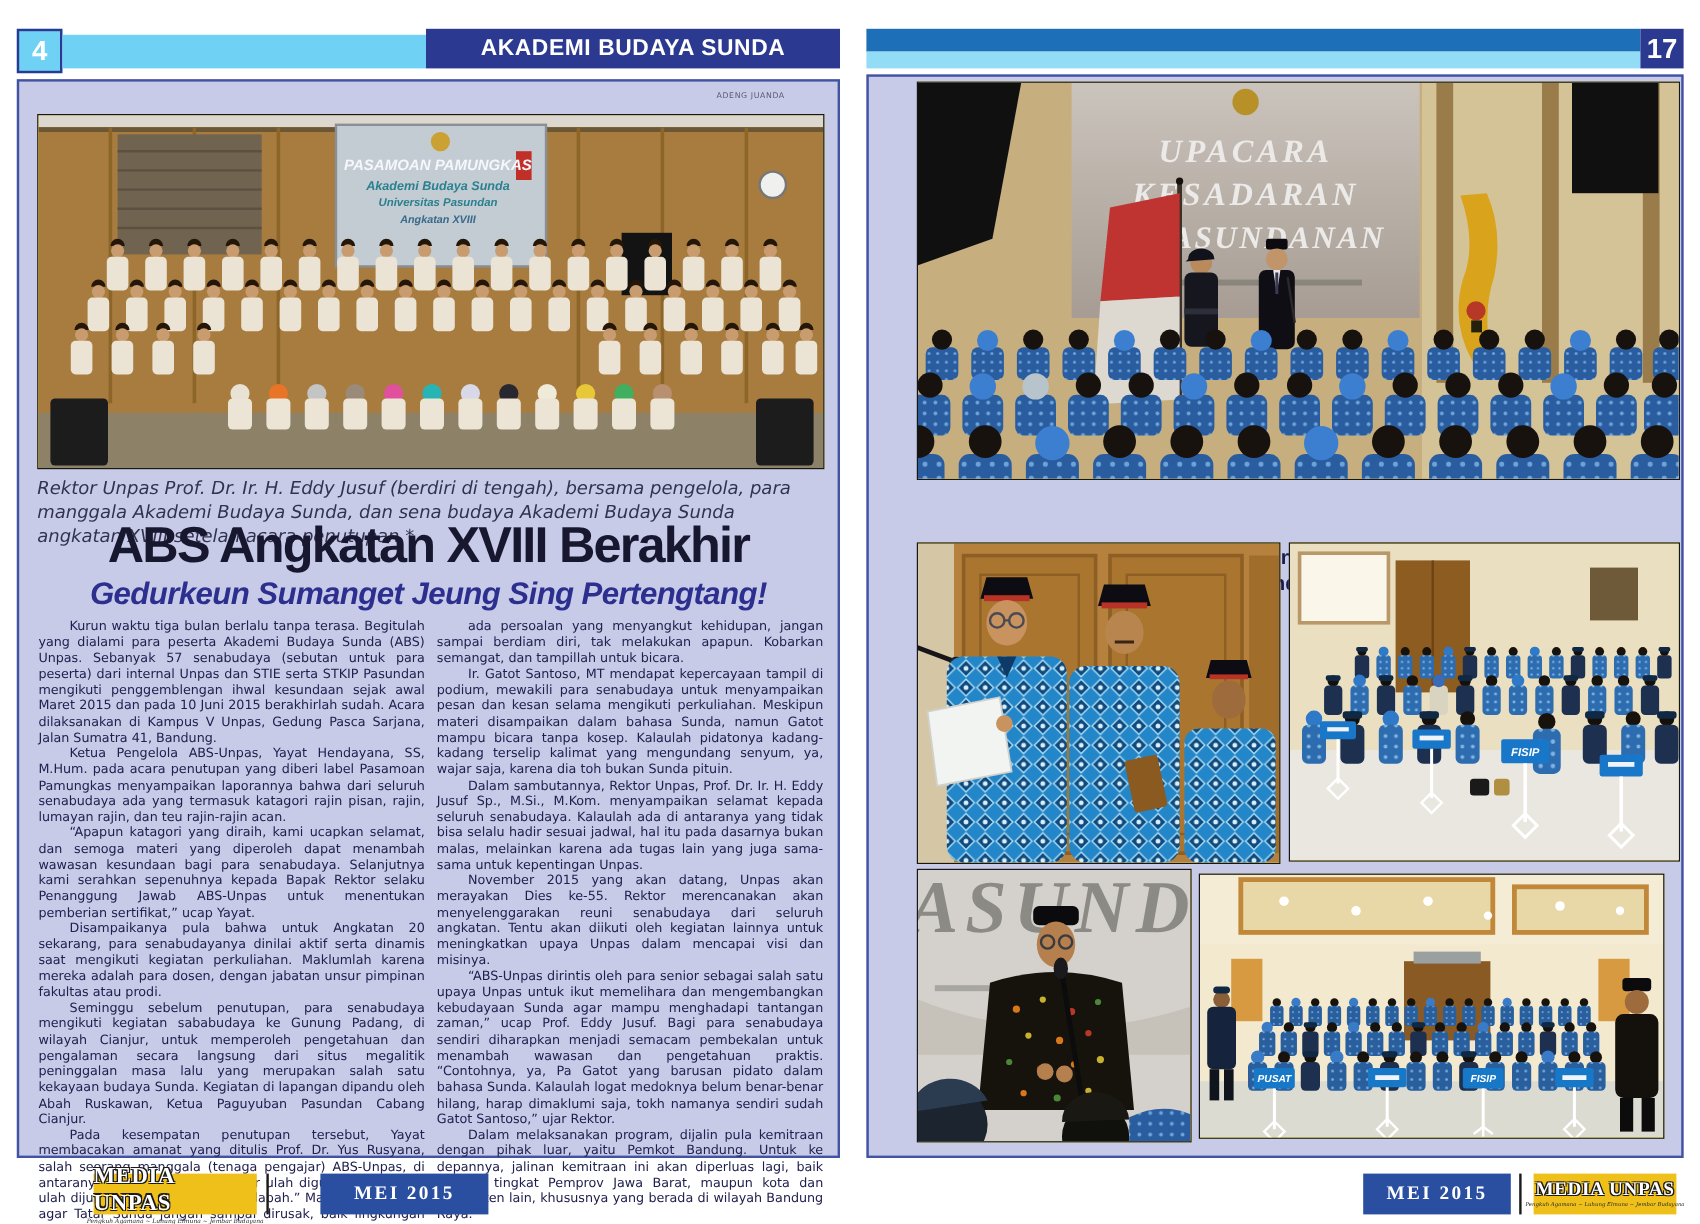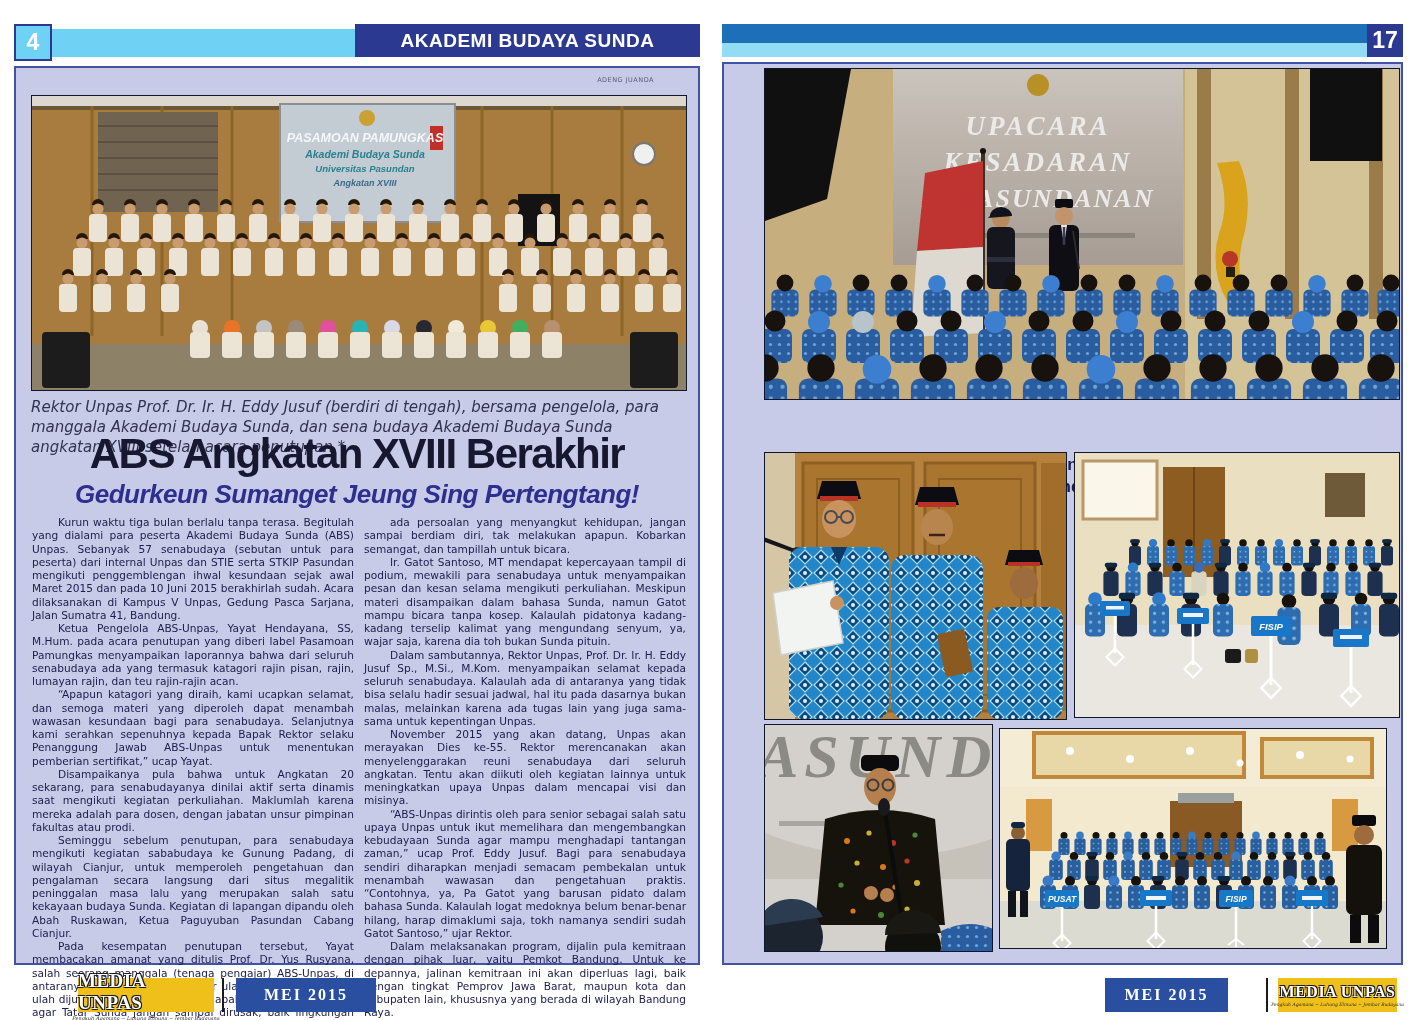--- a/index.html
+++ b/index.html
@@ -47,21 +47,21 @@
   #rp-photo-mr{left:350px;top:388px;width:326px;height:266px;}
   #rp-photo-bl{left:40px;top:660px;width:229px;height:228px;}
   #rp-photo-br{left:275px;top:664px;width:388px;height:221px;}
 
   
   .brandbox{background:#f0c01a;display:flex;flex-direction:column;align-items:center;justify-content:center;height:34px;}
   .brandname{font-family:"Liberation Serif",serif;font-weight:bold;color:#fff;
              text-shadow:1px 1px 0 #1a1a1a,-1px -1px 0 #1a1a1a,1px -1px 0 #1a1a1a,-1px 1px 0 #1a1a1a;letter-spacing:.5px;}
   .brandtag{font-family:"DejaVu Serif",serif;font-style:italic;font-size:5px;color:#2a2a2a;margin-top:1px;white-space:nowrap;}
   .issuebox{background:#2a4fa0;color:#fff;display:flex;align-items:center;justify-content:center;height:34px;
-            font-family:"Liberation Serif",serif;font-weight:bold;font-size:16px;letter-spacing:2px;}
+            font-family:"Liberation Serif",serif;font-weight:bold;font-size:16px;letter-spacing:2px;margin-left:31px;}
   .vline{width:2px;height:34px;background:#1a1a1a;}
   #ft-l-brand{left:78px;top:978px;width:136px;}
   #ft-l-line{left:222px;top:978px;}
   #ft-l-issue{left:236px;top:978px;width:140px;}
   #ft-r-issue{left:1105px;top:978px;width:123px;}
   #ft-r-line{left:1266px;top:978px;}
   #ft-r-brand{left:1278px;top:978px;width:119px;}
   .brandname.sm{font-size:16px;} .brandname.lg{font-size:19px;}
   .brandtag.sm{font-size:4.5px;}
 </style>

